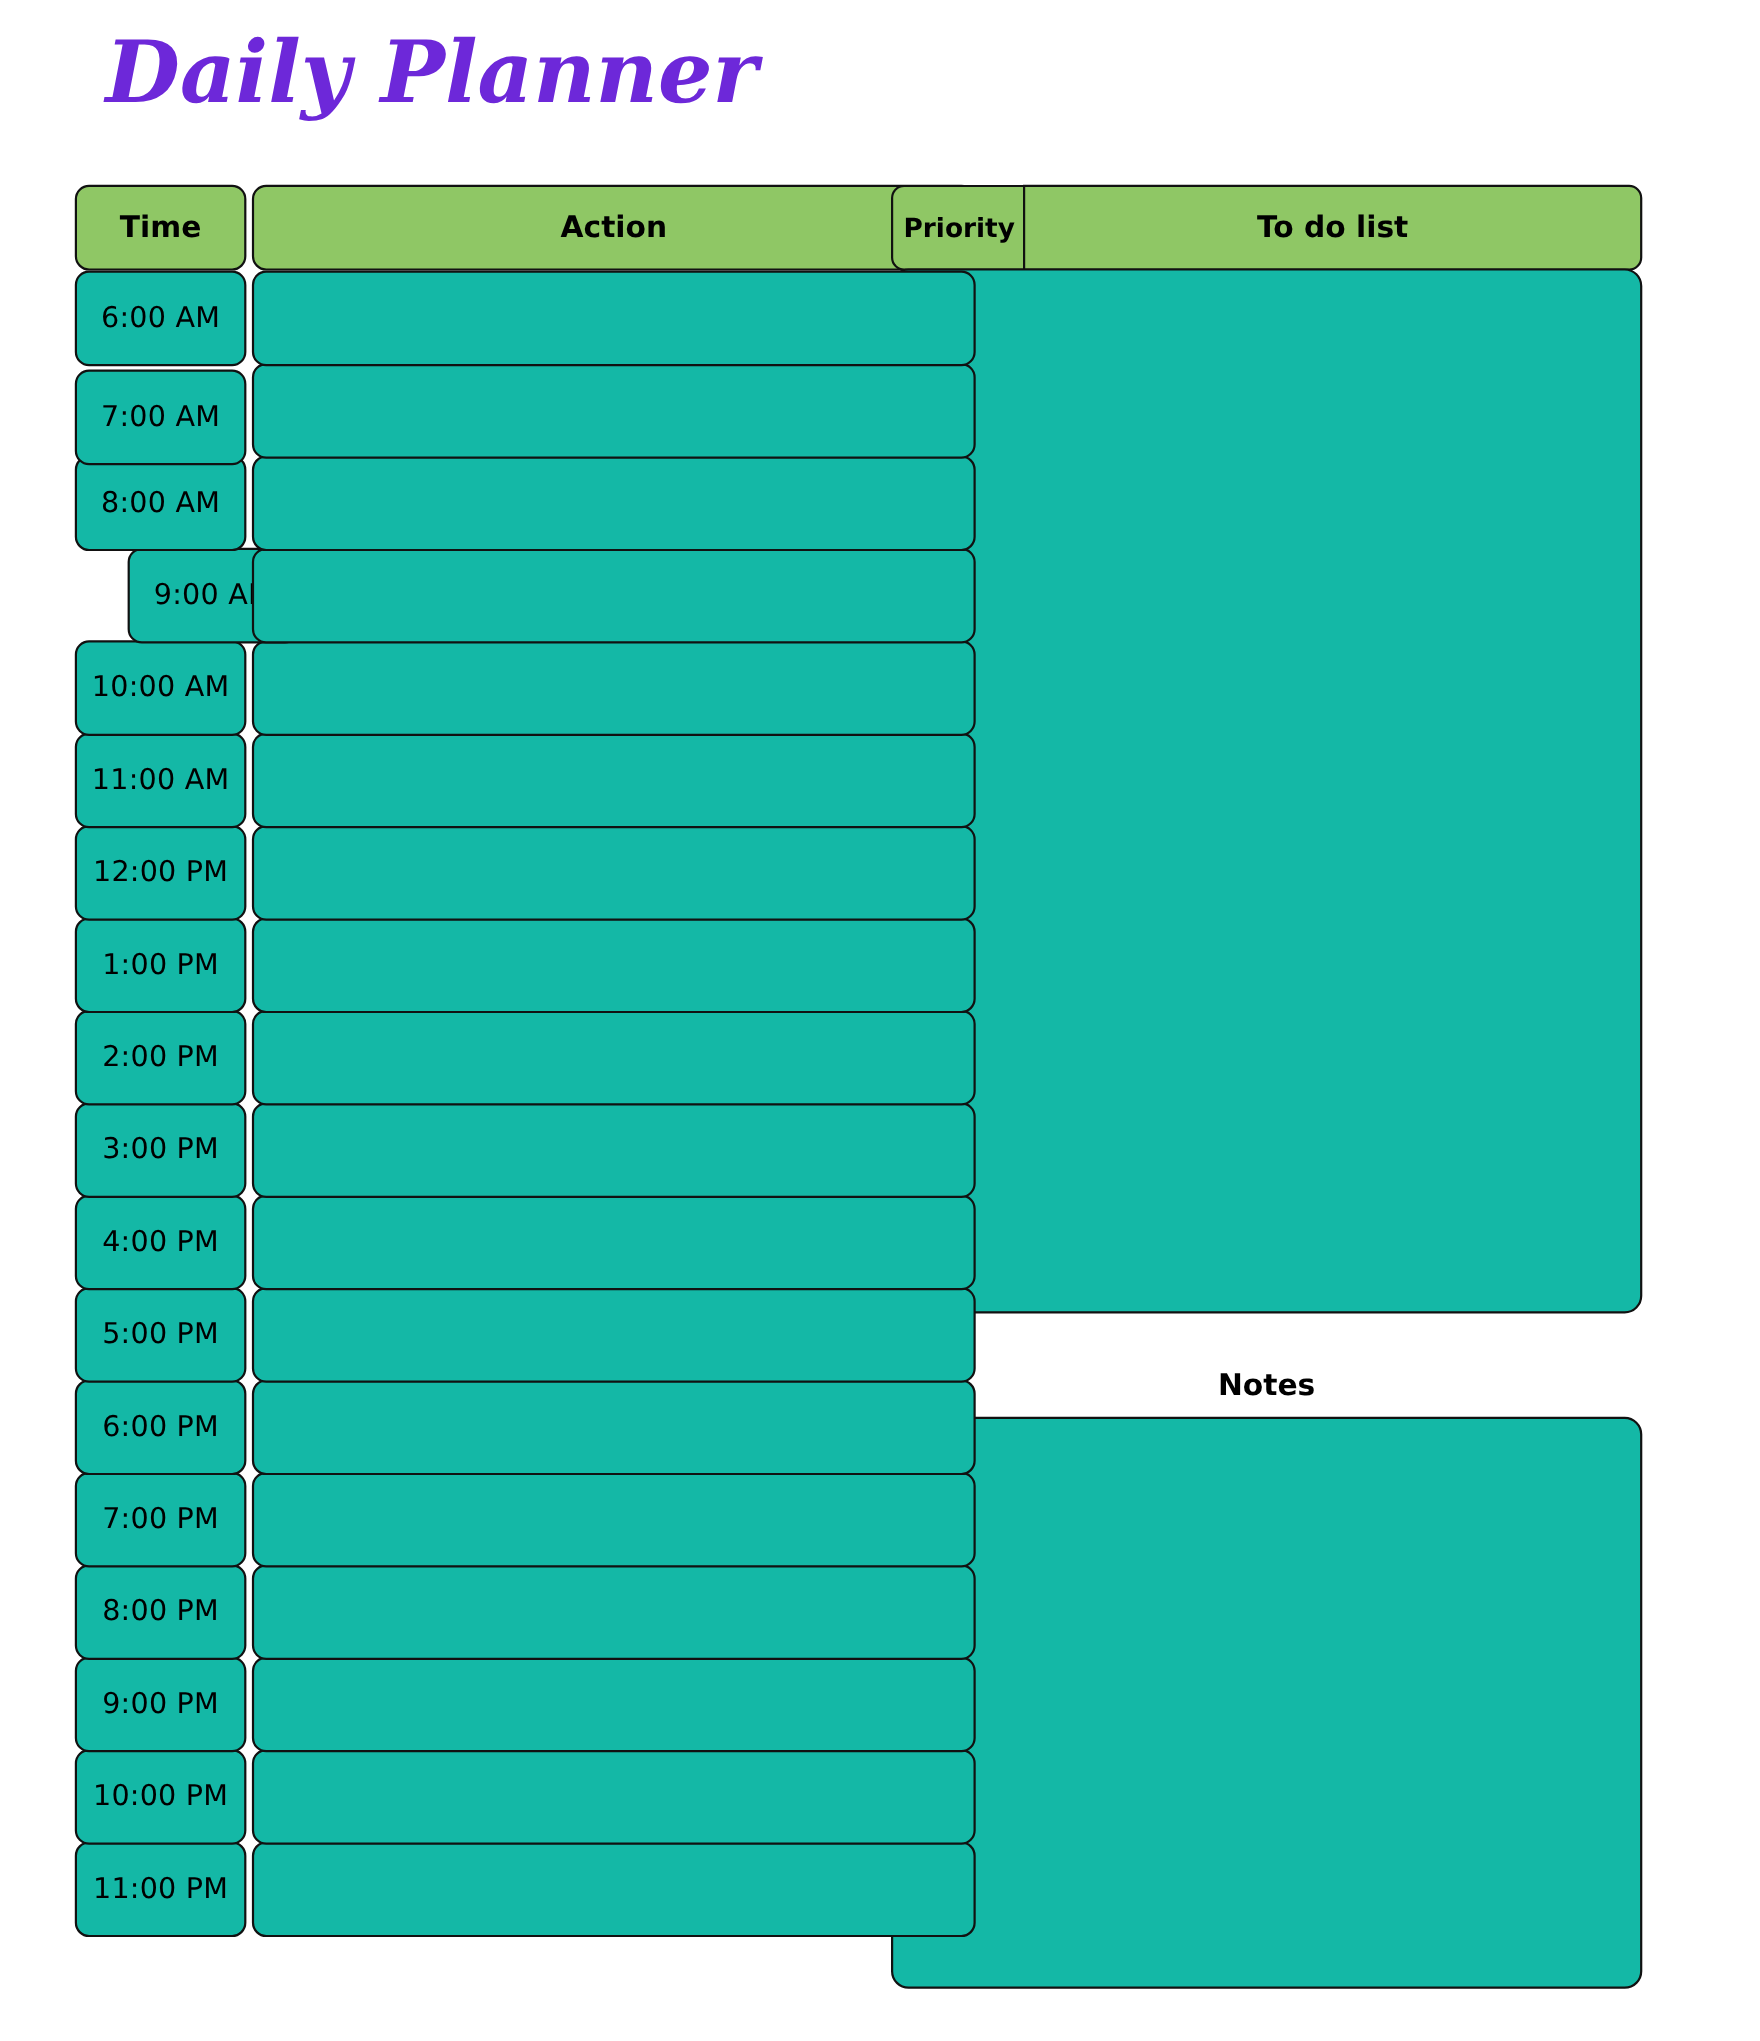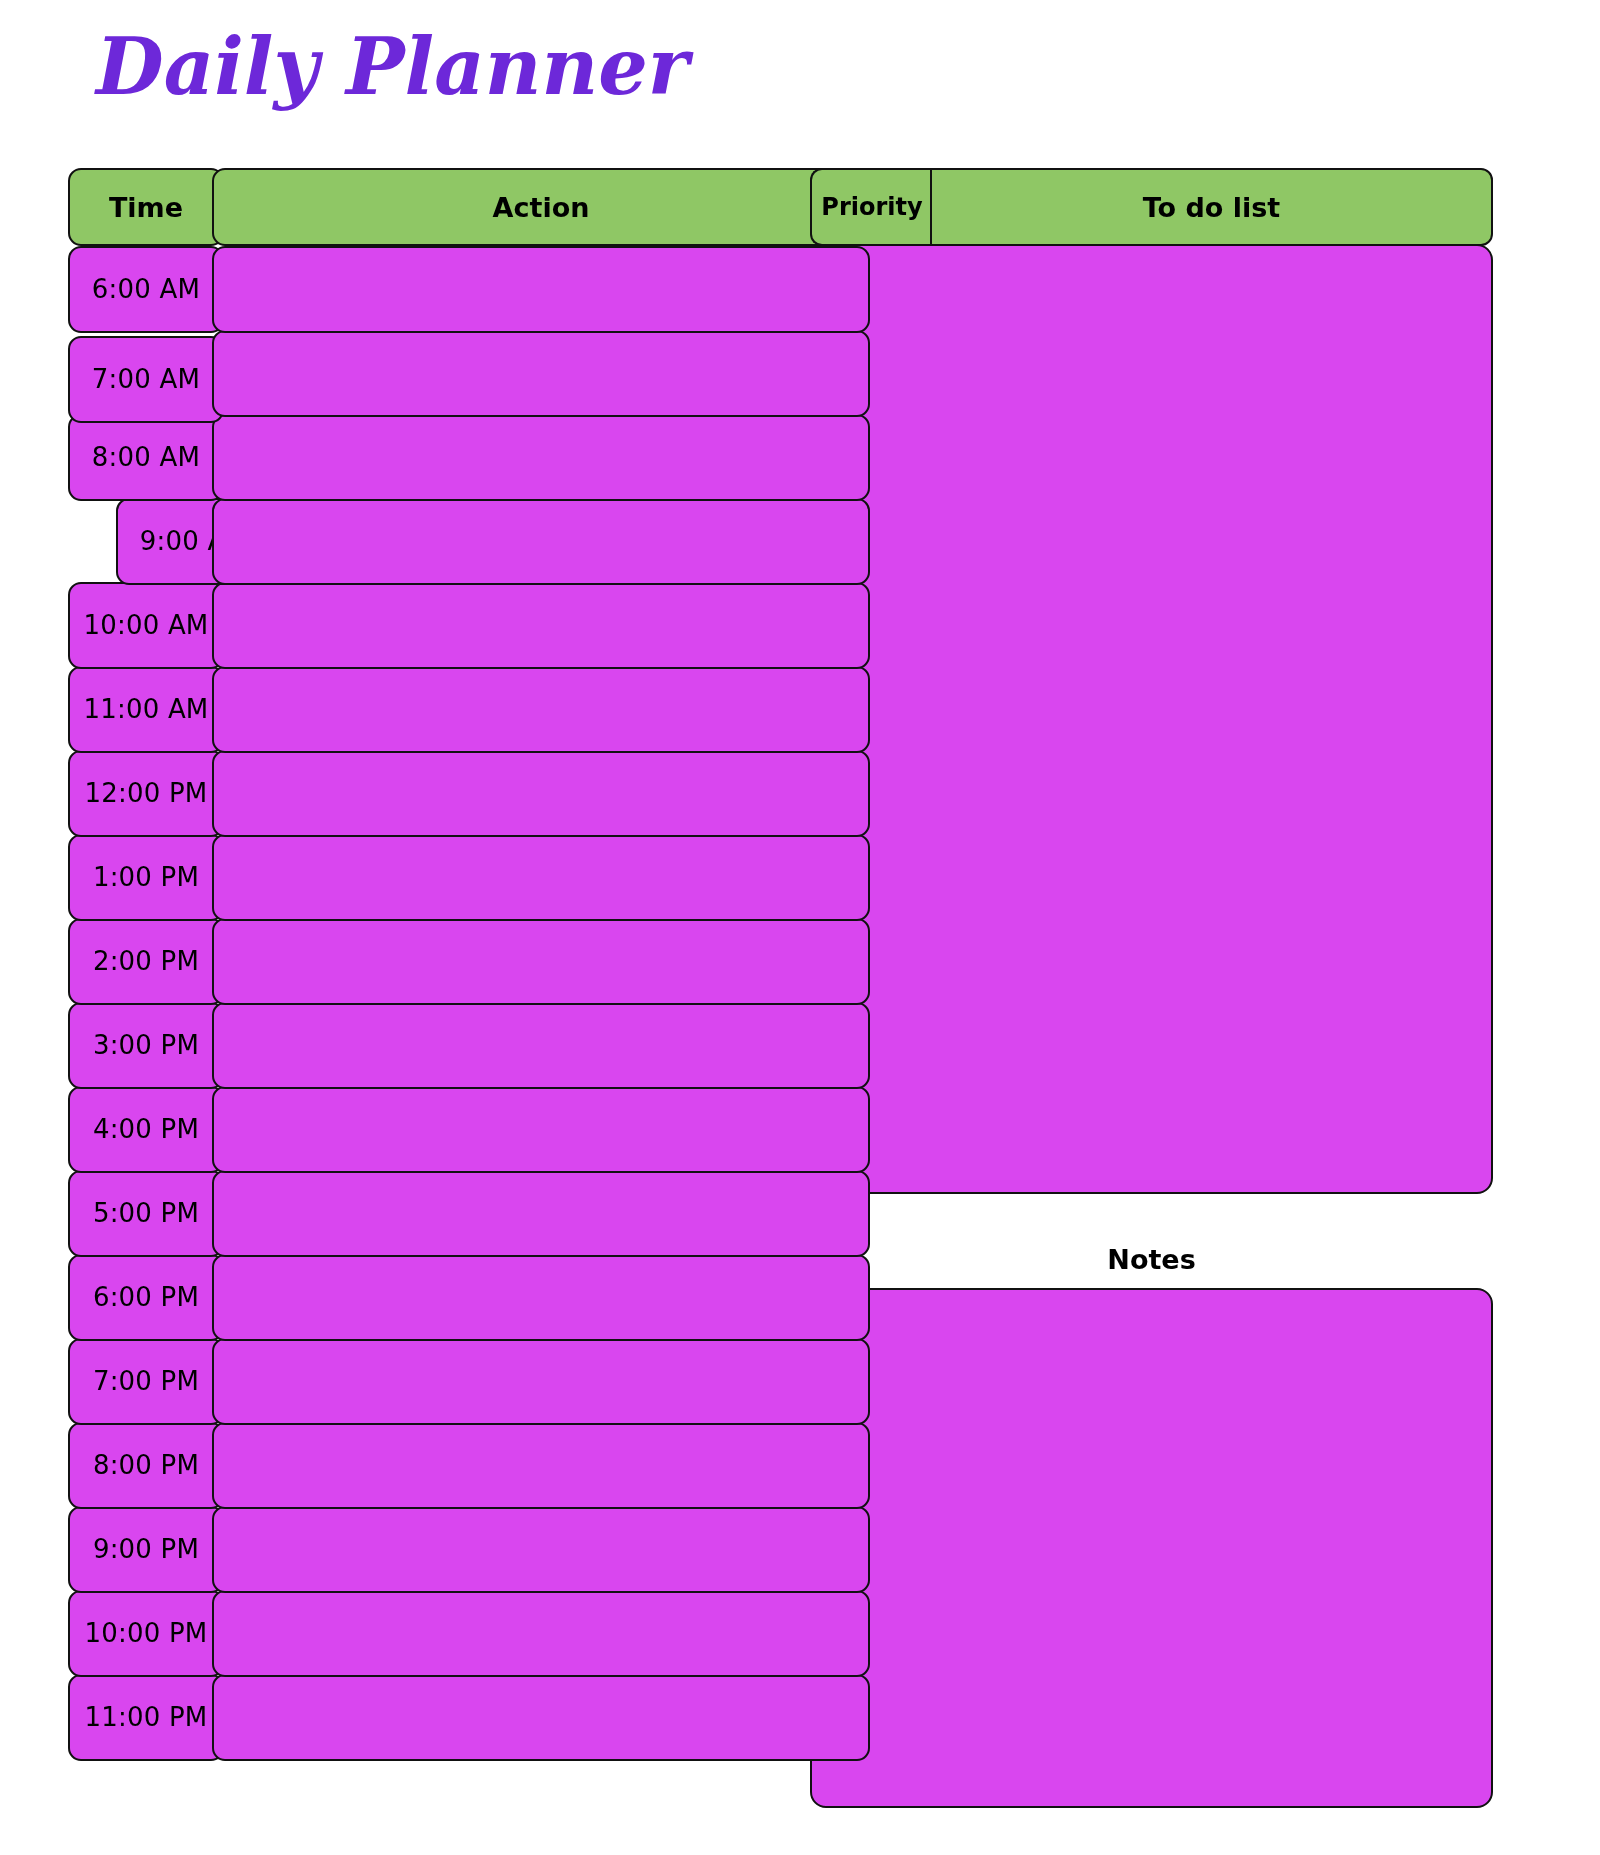--- a/index.html
+++ b/index.html
@@ -29,21 +29,21 @@
     letter-spacing: 0px;
     white-space: nowrap;
   }
 
   
   .cell {
     position: absolute;
     box-sizing: border-box;
     border: 2.5px solid #111111;
     border-radius: 12px;
-    background: #d946ef;
+    background: #14b8a6;
   }
   .cell.green {
     background: #8fc765;
   }
 
   .cell-label {
     position: absolute;
     left: 0;
     right: 0;
     top: 50%;
@@ -63,21 +63,21 @@
     border-radius: 13px;
   }
   .time-text {
     font-size: 26px;
     font-weight: 400;
     letter-spacing: 0.2px;
   }
 
   
   .action-cell {
-    left: 212px;
+    left: 229px;
     width: 658px;
     border-radius: 13px;
   }
 
   
   #hdr-priority {
     left: 810px;
     top: 168px;
     width: 122px;
     height: 78px;

